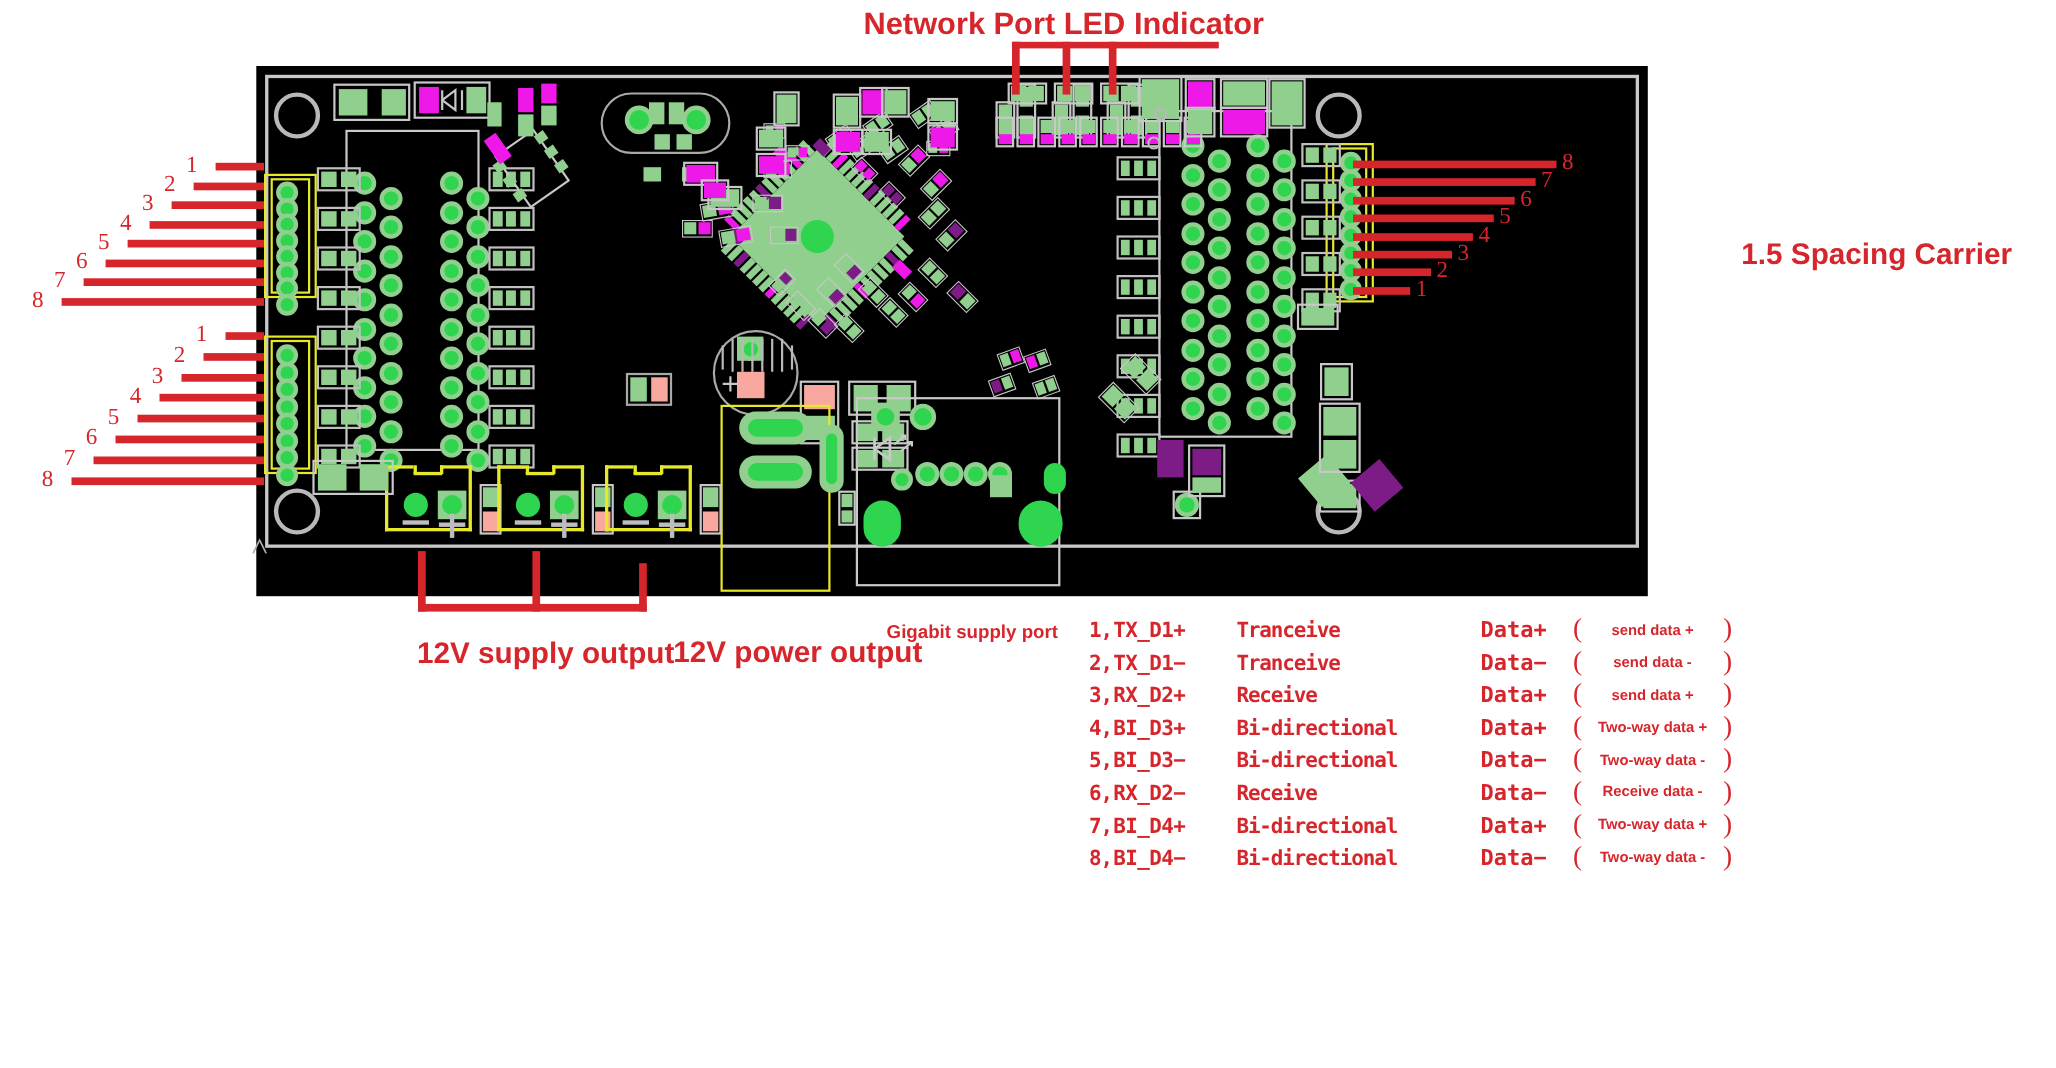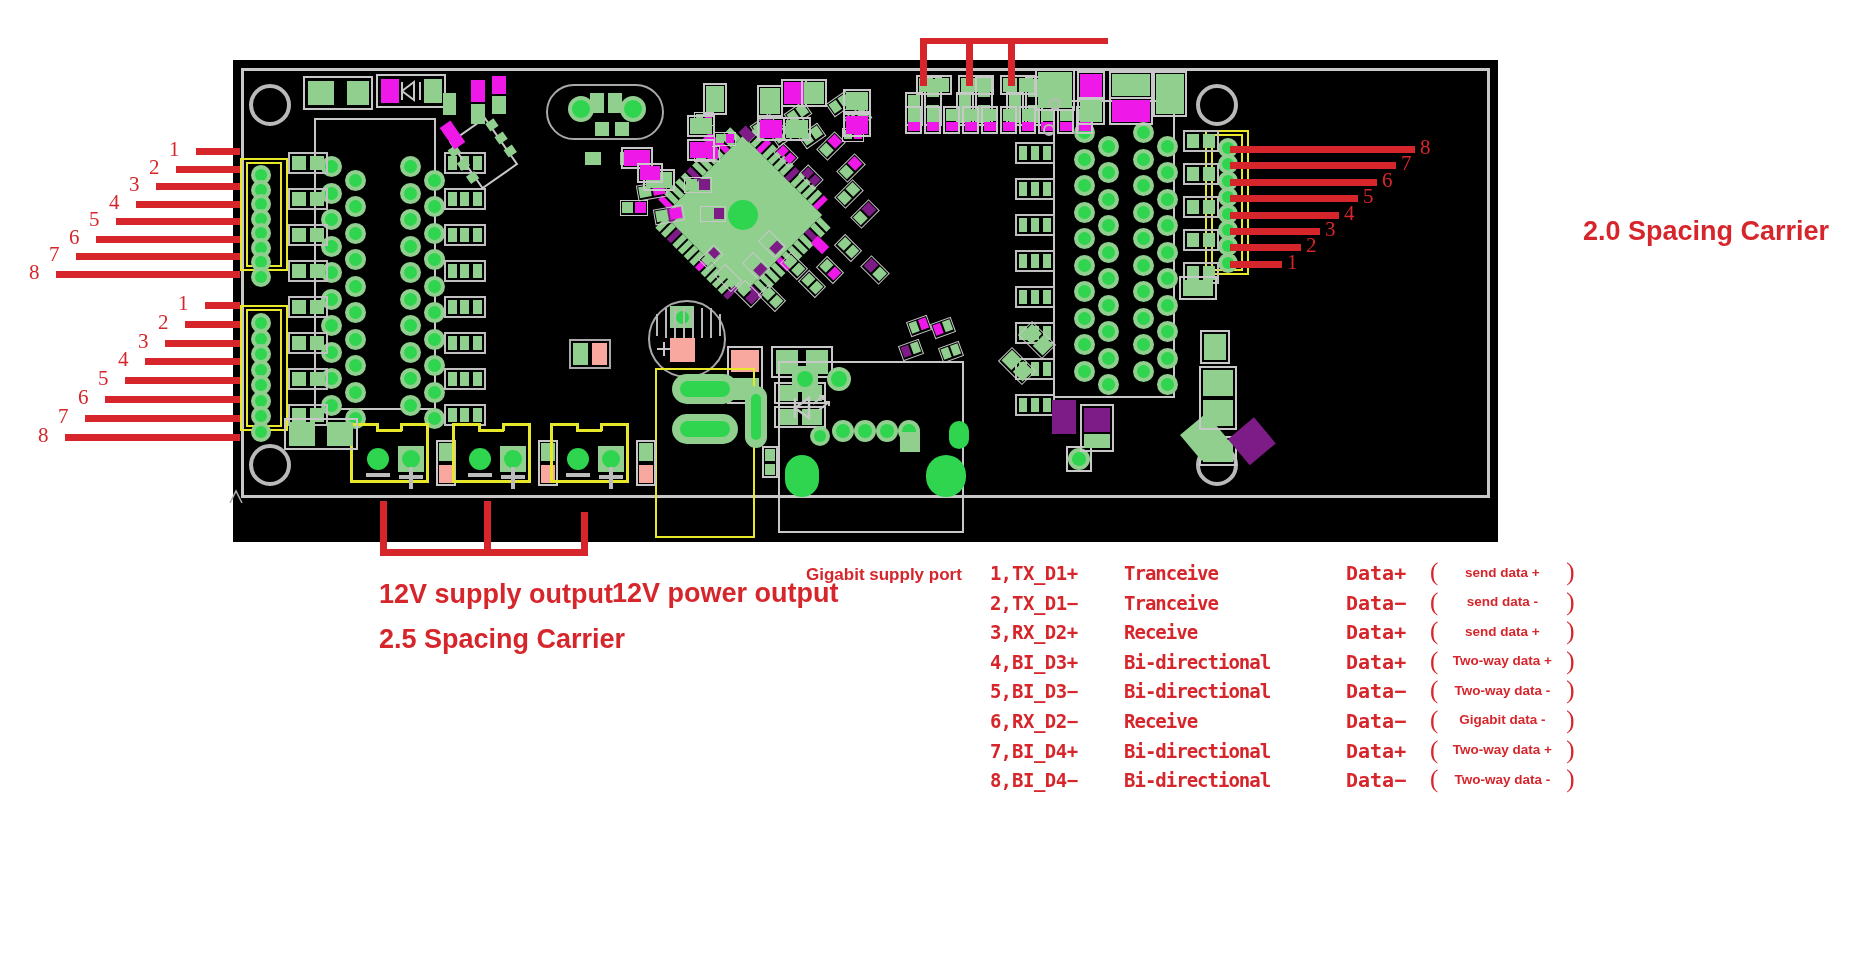--- a/index.html
+++ b/index.html
@@ -832,20 +832,21 @@
     </div>
 
   <div class="silk" style="left:284px;top:418px;width:74px;height:32px;"></div>
   <div class="sq" style="left:289px;top:422px;width:26px;height:24px;"></div>
   <div class="sq" style="left:327px;top:422px;width:26px;height:24px;"></div>
 
   <svg style="position:absolute;left:228px;top:489px;" width="16" height="16" viewBox="0 0 16 16">
     <path d="M2 14 L8 2 L14 14" stroke="#b0b0b0" stroke-width="1.5" fill="none"></path>
   </svg>
 
+  <div class="lbl" style="left:785px;top:6px;font-size:28px;">Network Port LED Indicator</div>
   <div class="lead" style="left:920px;top:38px;width:188px;height:6px;"></div>
   <div class="leadv" style="left:920px;top:38px;height:48px;"></div>
   <div class="leadv" style="left:966px;top:38px;height:48px;"></div>
   <div class="leadv" style="left:1008px;top:38px;height:48px;"></div>
 
   <div id="left-top-ann">
       <div class="lead" style="left:196px;top:148px;width:44px;"></div>
       <div class="pinnum" style="left:169px;top:139px;">1</div>
       <div class="lead" style="left:176px;top:165.5px;width:64px;"></div>
       <div class="pinnum" style="left:149px;top:156.5px;">2</div>
@@ -894,29 +895,28 @@
       <div class="lead" style="left:1230px;top:211.6px;width:109px;"></div>
       <div class="pinnum" style="left:1344px;top:202.6px;">4</div>
       <div class="lead" style="left:1230px;top:228px;width:90px;"></div>
       <div class="pinnum" style="left:1325px;top:219px;">3</div>
       <div class="lead" style="left:1230px;top:244.39999999999998px;width:71px;"></div>
       <div class="pinnum" style="left:1306px;top:235.39999999999998px;">2</div>
       <div class="lead" style="left:1230px;top:260.79999999999995px;width:52px;"></div>
       <div class="pinnum" style="left:1287px;top:251.79999999999998px;">1</div>
     </div>
 
-  <div class="lbl" style="left:1583px;top:216px;font-size:27px;">2.0 Spacing Carrier</div>
+  <div class="lbl" style="left:1583px;top:216px;font-size:27px;">1.5 Spacing Carrier</div>
 
   <div class="lead" style="left:380px;top:549px;width:208px;height:7px;"></div>
   <div class="leadv" style="left:380px;top:501px;height:55px;"></div>
   <div class="leadv" style="left:484px;top:501px;height:55px;"></div>
   <div class="leadv" style="left:581px;top:512px;height:44px;"></div>
 
   <div class="lbl" style="left:379px;top:579px;font-size:27px;">12V supply output</div>
-  <div class="lbl" style="left:379px;top:624px;font-size:27px;">2.5 Spacing Carrier</div>
   <div class="lbl" style="left:612px;top:578px;font-size:27px;">12V power output</div>
   <div class="lbl" style="left:806px;top:565px;font-size:17px;">Gigabit supply port</div>
 
   <div id="pintable">
       <div class="row">
         <div class="c-idx">1,</div>
         <div class="c-sig">TX_D1+</div>
         <div class="c-dir">Tranceive</div>
         <div class="c-dat">Data+</div>
         <div class="c-par">
@@ -969,21 +969,21 @@
           <span class="paren">)</span>
         </div>
       </div>
       <div class="row">
         <div class="c-idx">6,</div>
         <div class="c-sig">RX_D2−</div>
         <div class="c-dir">Receive</div>
         <div class="c-dat">Data−</div>
         <div class="c-par">
           <span class="paren">(</span>
-          <span class="c-note">Gigabit data -</span>
+          <span class="c-note">Receive data -</span>
           <span class="paren">)</span>
         </div>
       </div>
       <div class="row">
         <div class="c-idx">7,</div>
         <div class="c-sig">BI_D4+</div>
         <div class="c-dir">Bi-directional</div>
         <div class="c-dat">Data+</div>
         <div class="c-par">
           <span class="paren">(</span>

